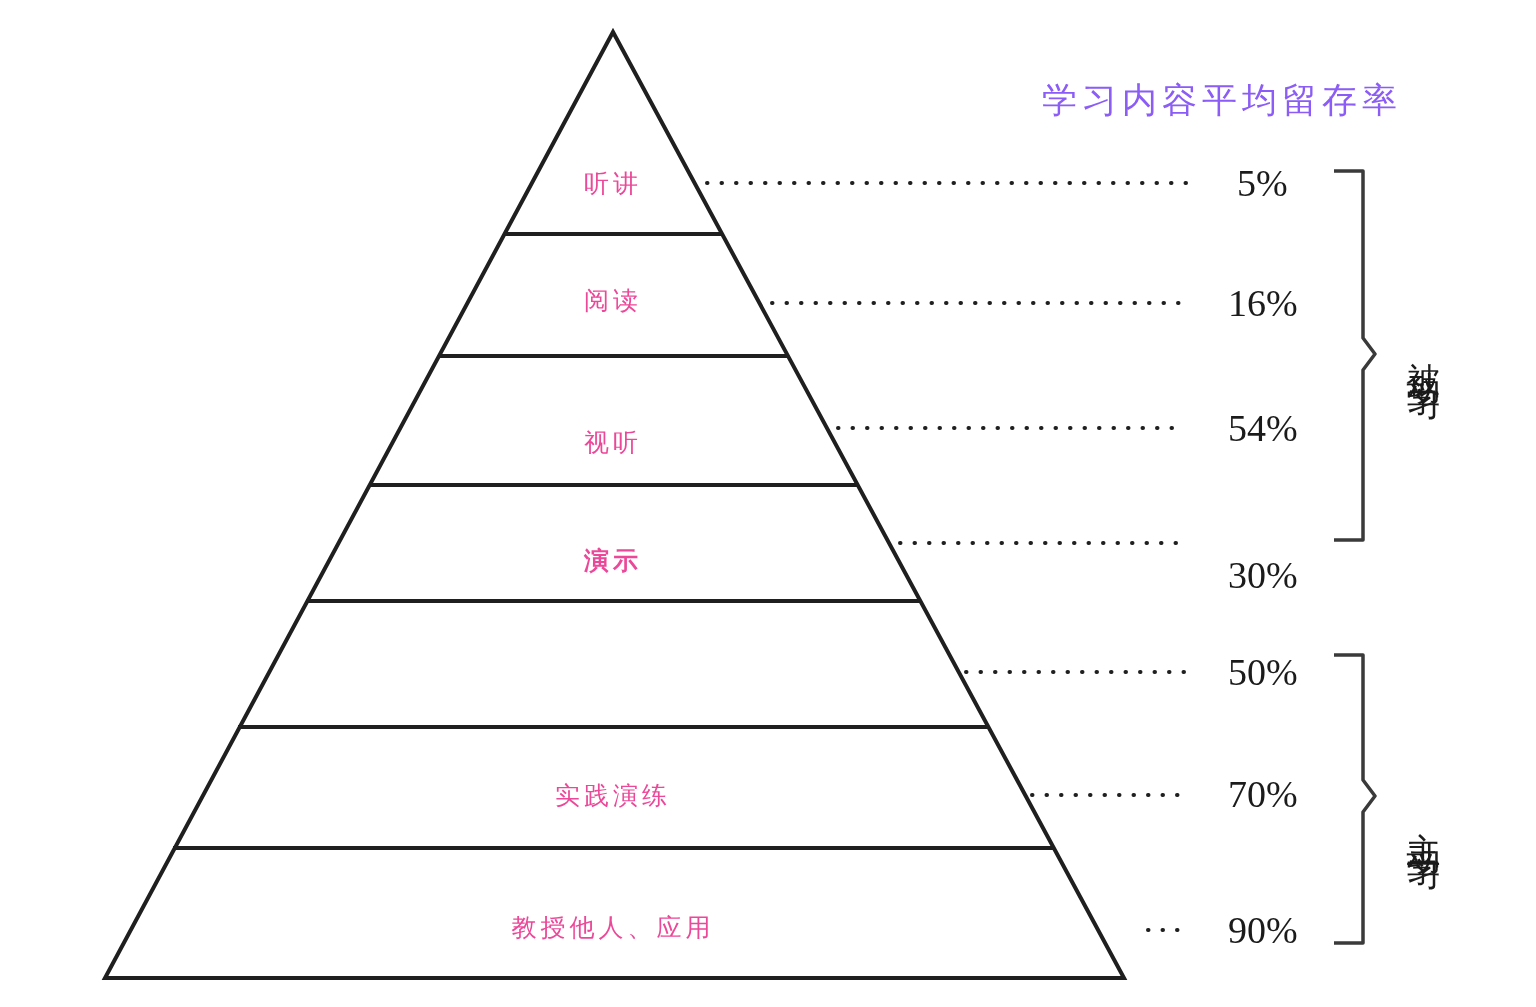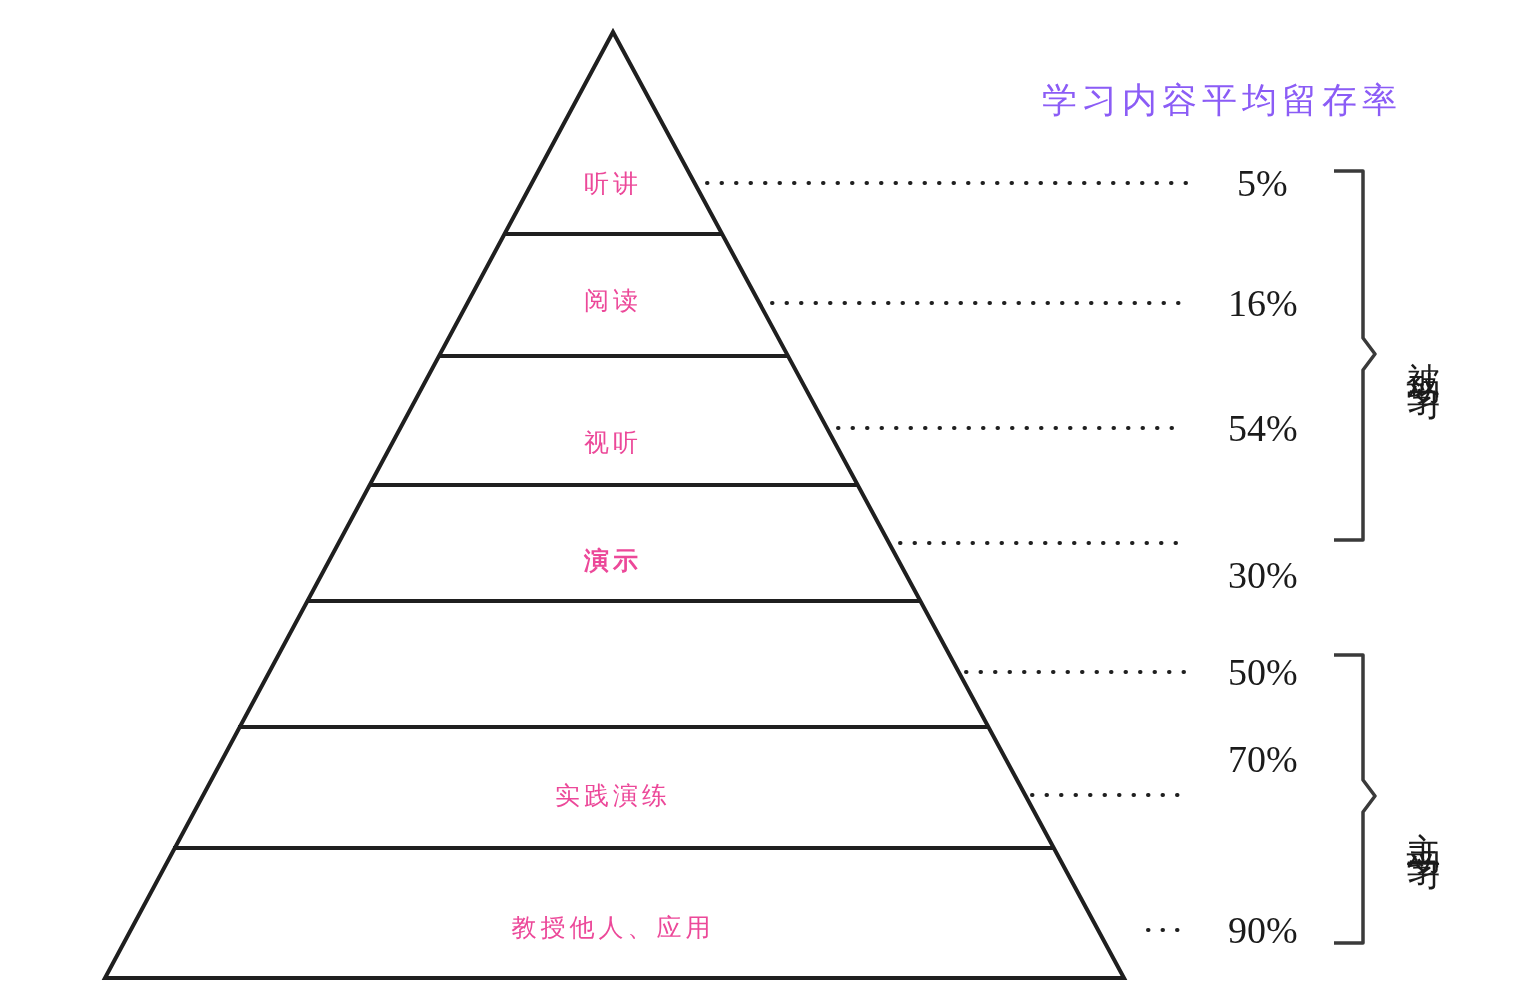--- a/index.html
+++ b/index.html
@@ -101,19 +101,19 @@
   <div class="layer-text" style="left:613px; top:426px;margin-top:16px;">视听</div>
   <div class="layer-text" style="left:613px; top:560px;font-weight:bold;">演示</div>
   <div class="layer-text" style="left:613px; top:927px;">教授他人、应用</div>
   <div class="layer-text" style="left:613px; top:795px;">实践演练</div>
 
   <div class="pct-text" style="left:1237px; top:183px;">5%</div>
   <div class="pct-text" style="left:1228px; top:303px;">16%</div>
   <div class="pct-text" style="left:1228px; top:428px;">54%</div>
   <div class="pct-text" style="left:1228px; top:551px;margin-top:24px;">30%</div>
   <div class="pct-text" style="left:1228px; top:672px;">50%</div>
-  <div class="pct-text" style="left:1228px; top:759px;font-family:Liberation Serif, serif;">70%</div>
+  <div class="pct-text" style="left:1228px; top:794px;font-family:Liberation Serif, serif;">70%</div>
   <div class="pct-text" style="left:1228px; top:930px;font-family:Liberation Serif, serif;">90%</div>
 
   <div class="group-label" style="left:1424px; top:355px;">被动学习</div>
   <div class="group-label" style="left:1424px; top:825px;">主动学习</div>
 
 </div>
 
 </body></html>

